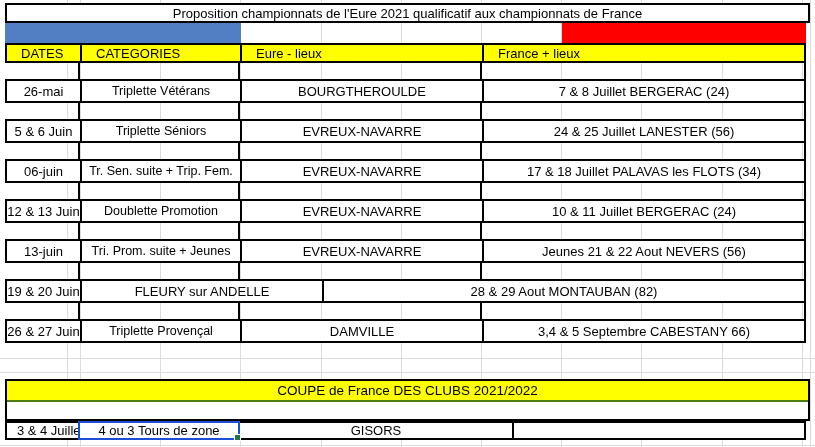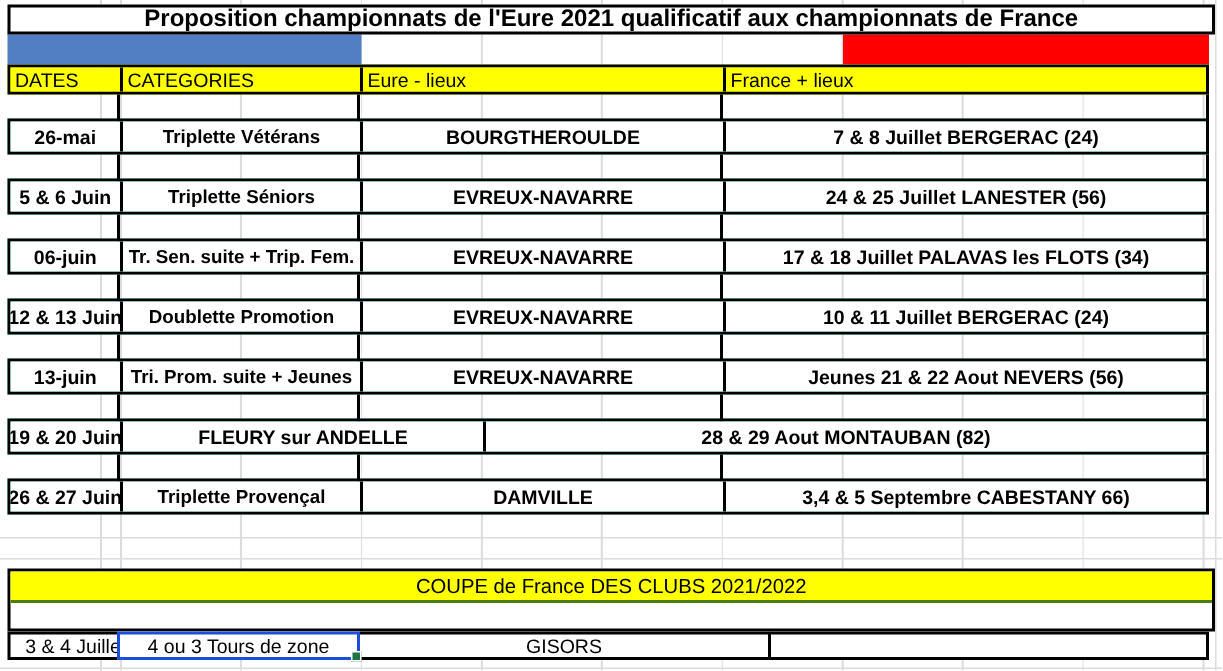--- a/index.html
+++ b/index.html
@@ -10,35 +10,35 @@
   #gridlayer{position:absolute;inset:0;z-index:0;
     background-image:repeating-linear-gradient(to right,#dcdcdc 0 1px,transparent 1px 80.2px);
     background-position:80px 0;}
   .hgrid{position:absolute;left:0;width:815px;height:1px;background:#dcdcdc;z-index:0;}
   .vgrid{position:absolute;top:0;width:1px;height:447px;background:#dcdcdc;z-index:0;}
 
   
   #title{position:absolute;left:5px;top:3px;width:801px;height:16px;z-index:2;
     background:#fff;border:2px solid #000;box-sizing:content-box;
     display:flex;align-items:center;justify-content:center;
-    font-size:16px;white-space:nowrap;font-weight:bold;}
+    font-size:13px;white-space:nowrap;}
 
   
   #flag-blue{position:absolute;left:5px;top:19px;width:236px;height:24px;z-index:1;}
   #flag-red{position:absolute;left:562px;top:19px;width:244px;height:24px;z-index:1;}
 
   
   #maintable{position:absolute;left:5px;top:43px;width:801px;z-index:2;}
   .trow{display:flex;width:801px;box-sizing:border-box;}
   .trow.head{height:20px;background:#FFFF00;border:2px solid #000;}
-  .trow.data{height:24px;background:#5eead4;border:2px solid #000;margin-top:-2px;font-weight:bold;}
+  .trow.data{height:24px;background:#a21caf;border:2px solid #000;margin-top:-2px;}
   .trow.gap{height:18px;background:transparent;}
   .cell{box-sizing:border-box;display:flex;align-items:center;overflow:hidden;
         white-space:nowrap;font-size:13px;}
-  .head .cell{background:#FFFF00;padding-left:3px;}
+  .head .cell{background:#FFFF00;padding-left:14px;}
   .data .cell{justify-content:center;background:#fff;}
   .c1{width:73px;}
   .c2{width:160px;border-left:2px solid #000;}
   .c3{width:242px;border-left:2px solid #000;}
   .c4{flex:1;border-left:2px solid #000;}
   .head .c1{width:73px;}
   .gap .cell{background:transparent;border-left:none;}
   .gap .g1{width:75px;border-right:2px solid #000;}
   .gap .g2{width:160px;border-right:2px solid #000;}
   .gap .g3{width:242px;border-right:2px solid #000;}

